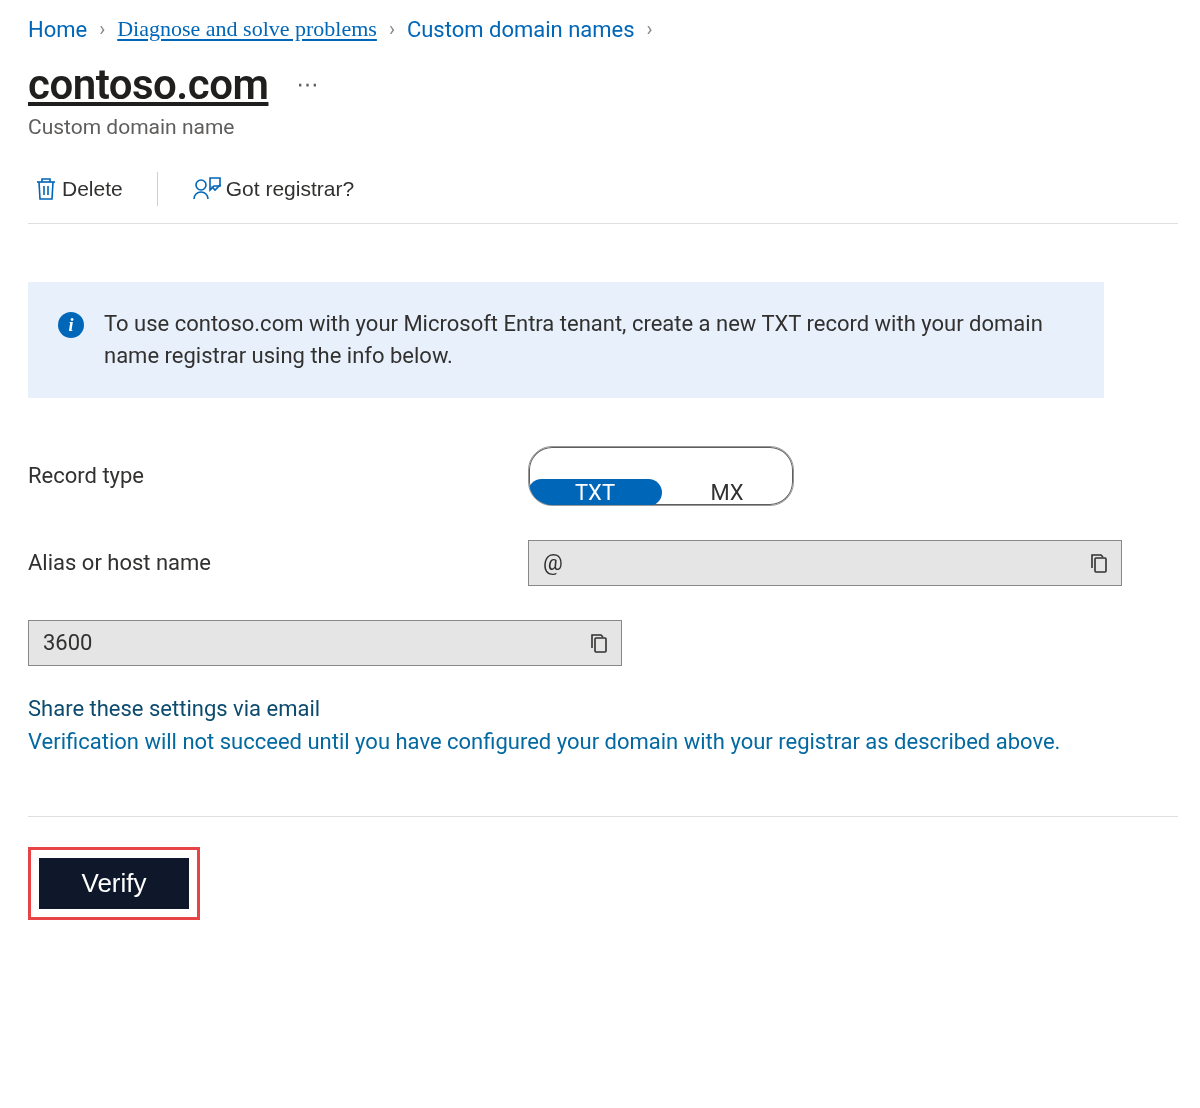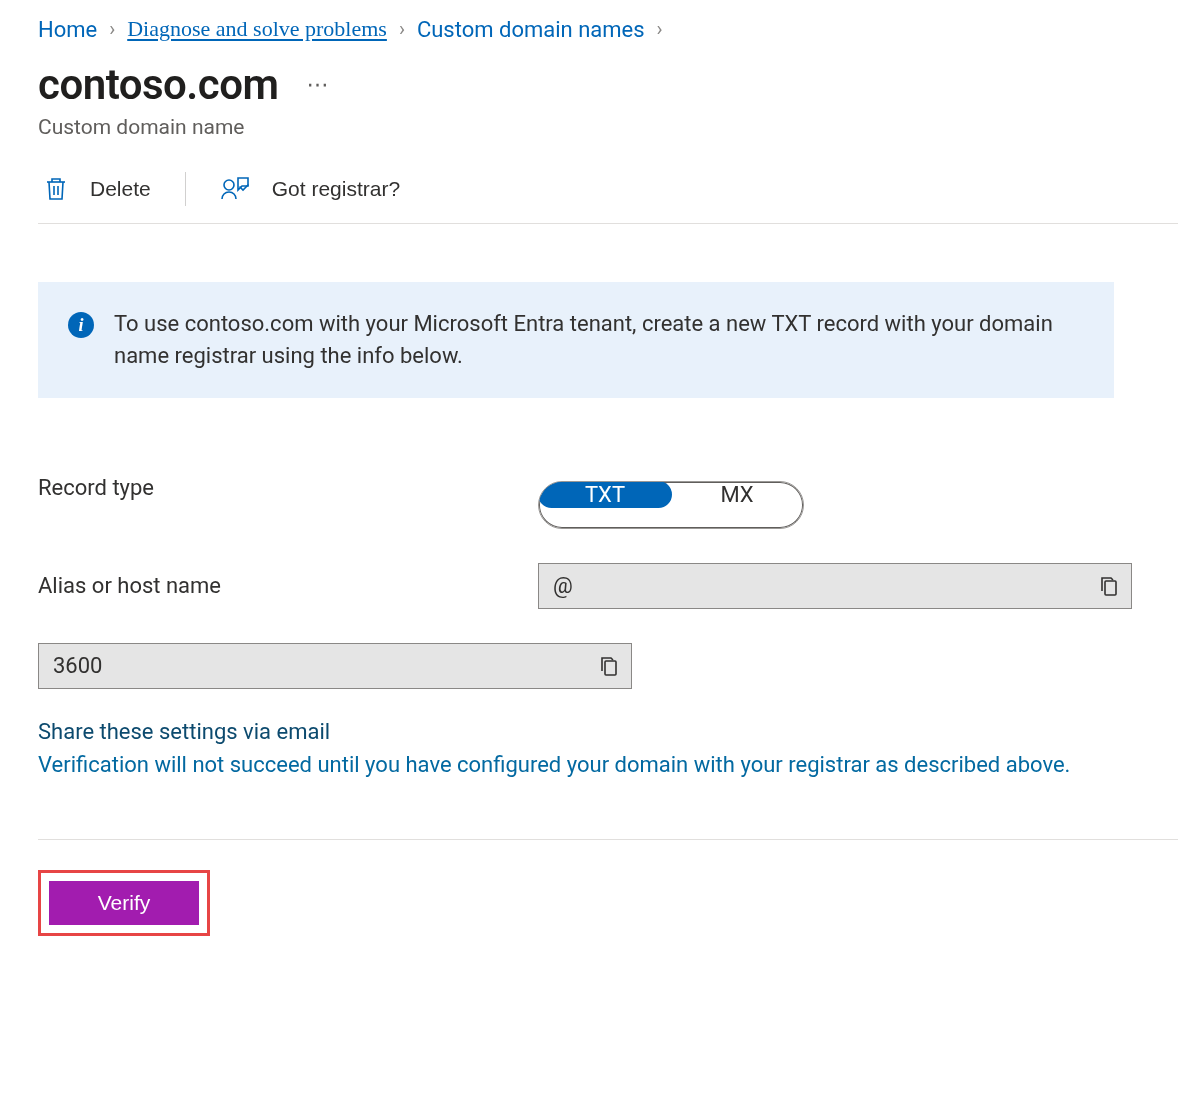--- a/index.html
+++ b/index.html
@@ -6,53 +6,54 @@
   html, body {
     margin: 0; padding: 0;
     width: 1200px;
     font-family: "Segoe UI", "Segoe UI Web", -apple-system, BlinkMacSystemFont, Roboto, Arial, sans-serif;
     color: #323130;
     background: #ffffff;
     font-size: 21px;
   }
   a { color: #0066b8; text-decoration: none; }
 
-  .page { padding: 12px 22px 24px 38px; }
+  .page { padding: 12px 22px 24px 28px; }
 
   
   .breadcrumb {
     display: flex; align-items: center; flex-wrap: wrap;
     gap: 12px;
     font-size: 22px;
     padding: 4px 0 18px 0;
   }
   .bc-item { color: #0066b8; }
   .bc-item.current { text-decoration: underline; text-underline-offset: 3px; font-family: Liberation Serif, serif; }
   .bc-sep { color: #8a8886; font-size: 20px; }
 
   
   .title-row { display: flex; align-items: center; gap: 28px; }
   h1.page-title {
     margin: 0;
     font-size: 42px;
     font-weight: 600;
     letter-spacing: -0.5px;
     color: #201f1e;
+    text-decoration: underline;
   }
   .title-ellipsis { font-size: 22px; color: #605e5c; letter-spacing: 2px; cursor: pointer; }
   .subtitle { color: #605e5c; font-size: 21px; margin: 6px 0 24px 0; }
 
   
   .command-bar {
     display: flex; align-items: center; gap: 18px;
     padding: 8px 0 16px 0;
     border-bottom: 1px solid #e1dfdd;
   }
   .cmd-btn {
-    display: inline-flex; align-items: center; gap: 22px;
+    display: inline-flex; align-items: center; gap: 4px;
     background: none; border: none; cursor: pointer;
     font-size: 21px; color: #323130; padding: 4px 6px;
   }
   .cmd-sep { width: 1px; height: 34px; background: #d1d0cf; margin: 0 10px; }
   .icon { display: inline-flex; }
   .icon svg { display: block; }
 
   
   .content { padding-top: 58px; }
   .info-banner {
@@ -71,25 +72,24 @@
   }
   .info-text { font-size: 22px; line-height: 1.45; color: #323130; }
 
   
   .form-rows { display: flex; flex-direction: column; gap: 34px; }
   .form-row { display: flex; align-items: center; }
   .form-label { flex: 0 0 500px; font-size: 22px; color: #323130; }
 
   
   .pill-toggle {
-    display: inline-flex; align-items: flex-start;
+    display: inline-flex; align-items: flex-end;
     border: 1px solid #9a9896; border-radius: 24px;
-    height: 48px; overflow: hidden;
+    height: 60px; overflow: hidden;
     box-shadow: 0 0 0 1px #605e5c inset;
-    margin-top: 35px;
   }
   .pill-opt {
     min-width: 132px; display: flex; align-items: center; justify-content: center;
     font-size: 22px; cursor: pointer; user-select: none;
     padding: 0 14px;
   }
   .pill-opt.active {
     background: #0066b8; color: #fff; border-radius: 22px;
     margin: 0; box-shadow: 0 0 0 1px #0066b8;
   }
@@ -121,23 +121,23 @@
     margin-top: 58px;
     border-top: 1px solid #e1dfdd;
     padding-top: 30px;
   }
   .verify-wrap {
     display: inline-block;
     border: 3px solid #e74545;
     padding: 8px;
   }
   .verify-btn {
-    background: #a21caf; color: #fff;
+    background: #0f172a; color: #fff;
     border: none; cursor: pointer;
-    font-size: 21px; padding: 10px 32px;
+    font-size: 26px; padding: 10px 32px;
     min-width: 150px;
   }
 </style>
 </head>
 <body>
 
 <div class="page">
 
   <nav class="breadcrumb">
     <a href="#" class="bc-item">Home</a>

